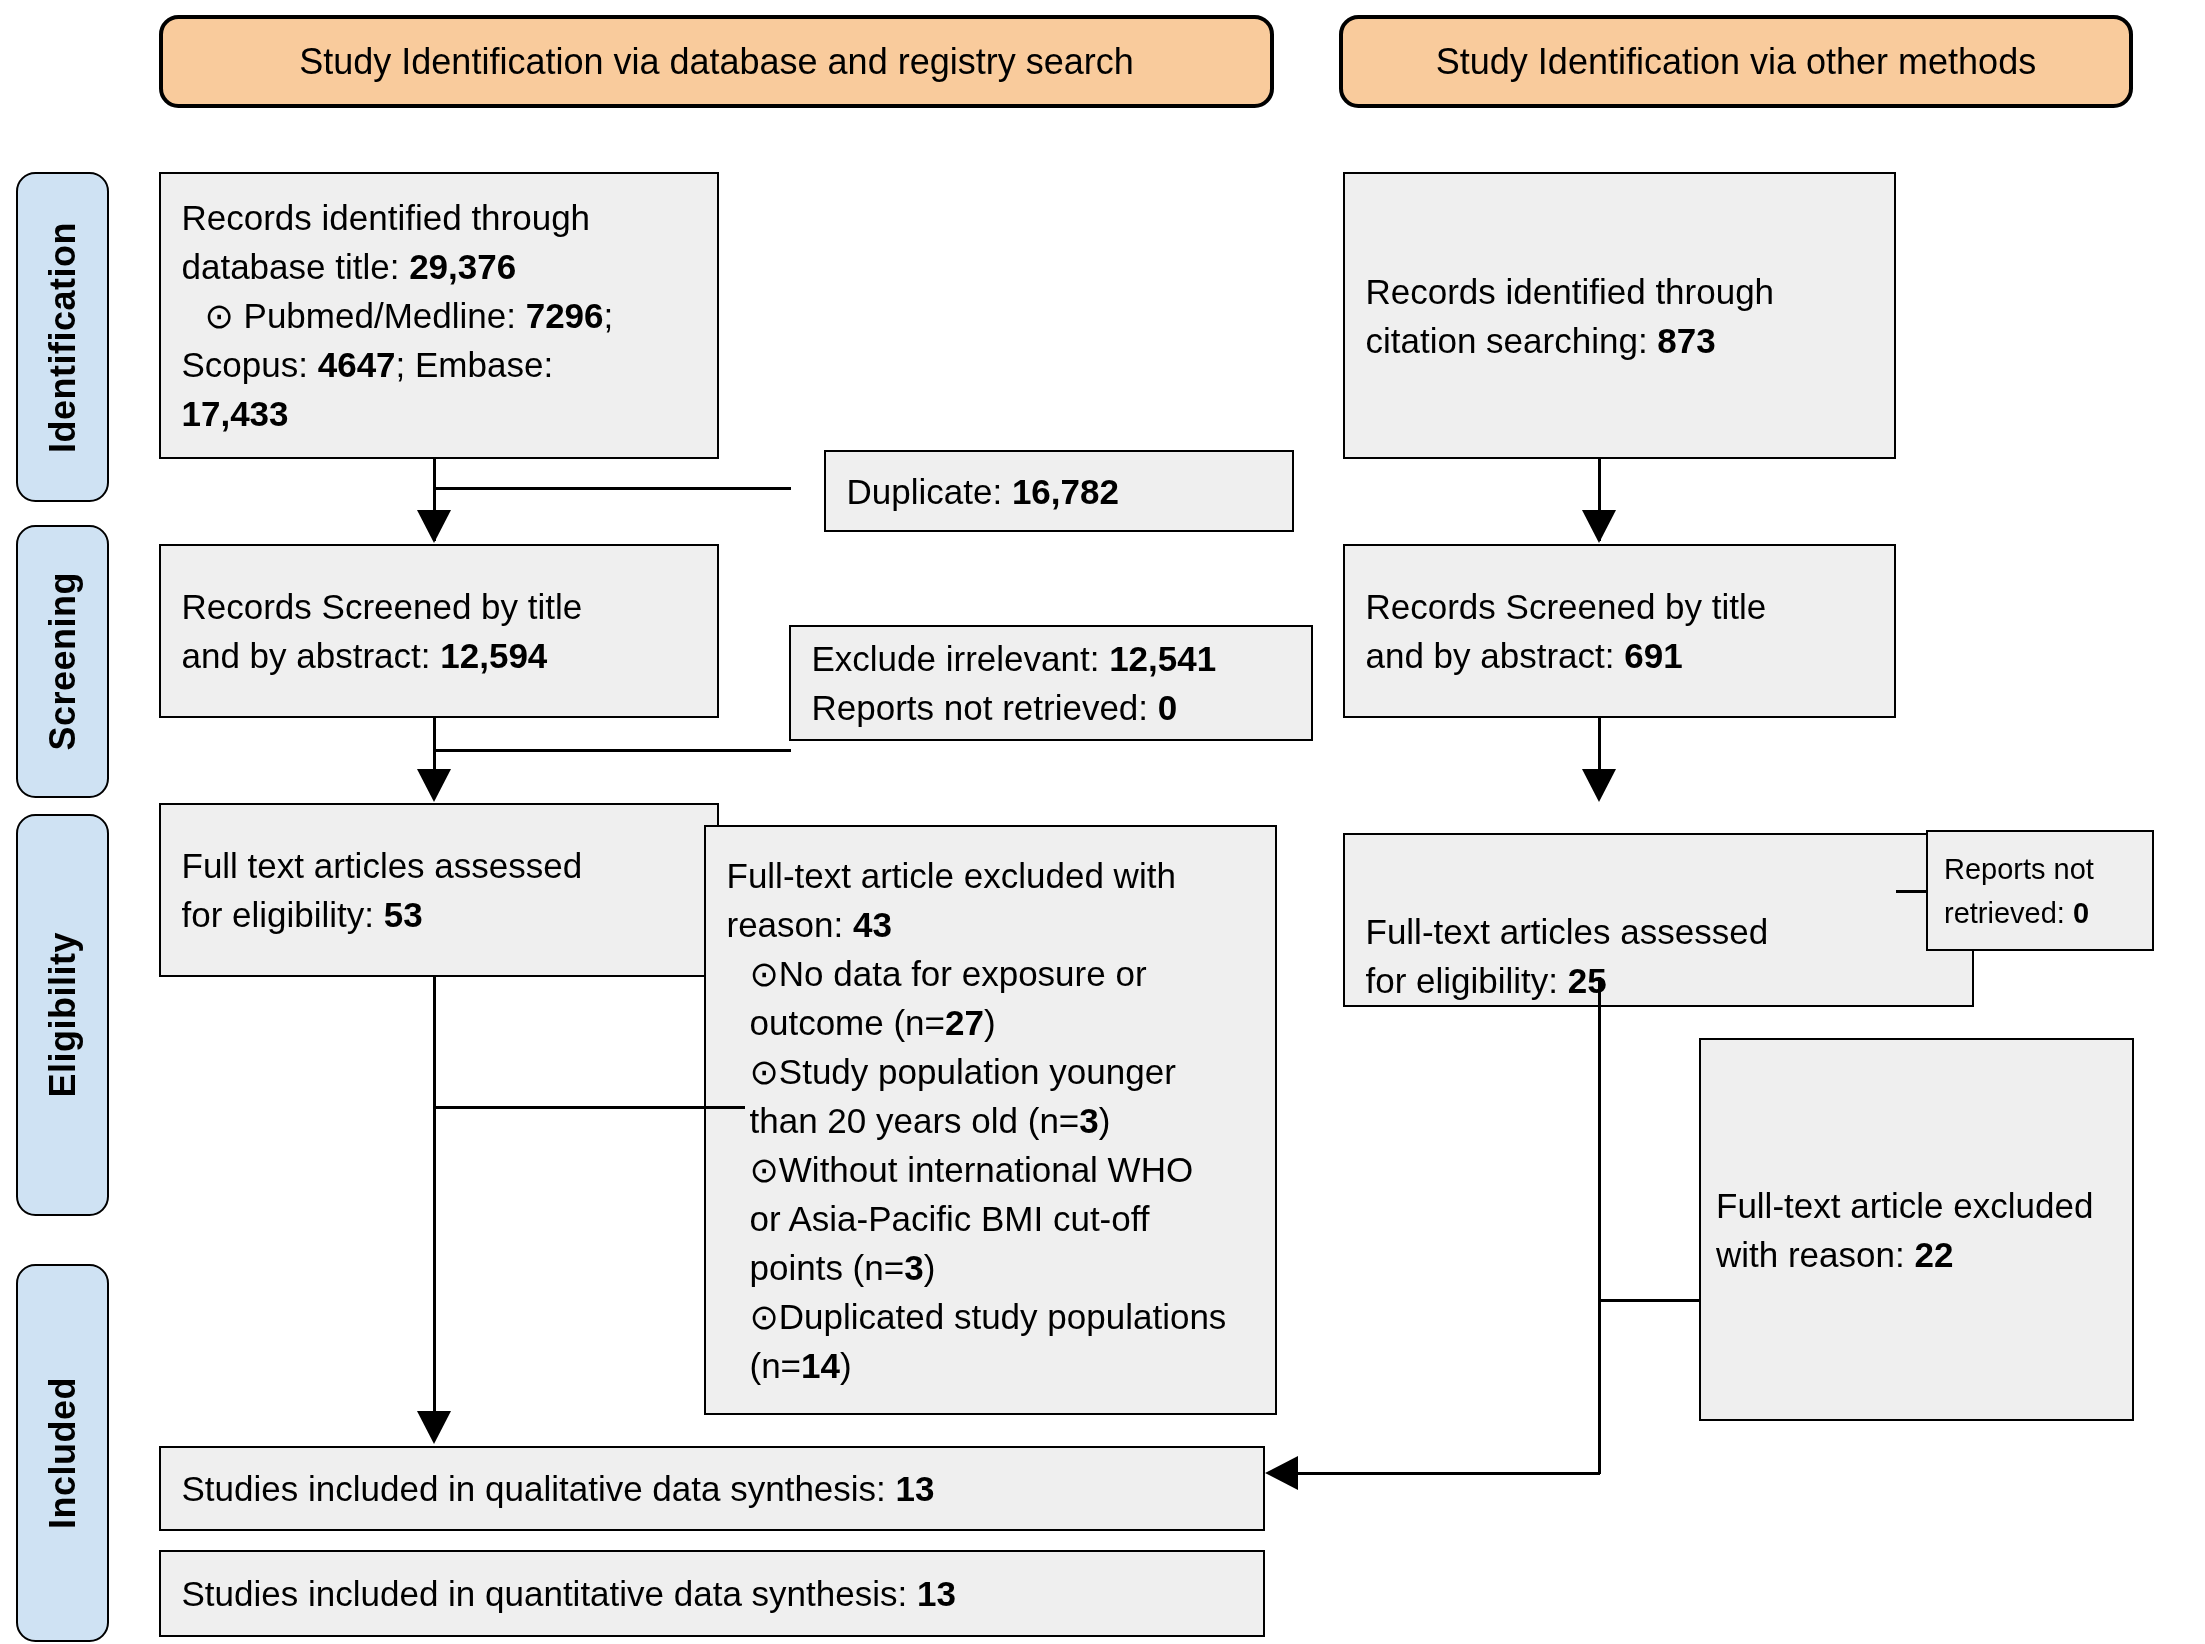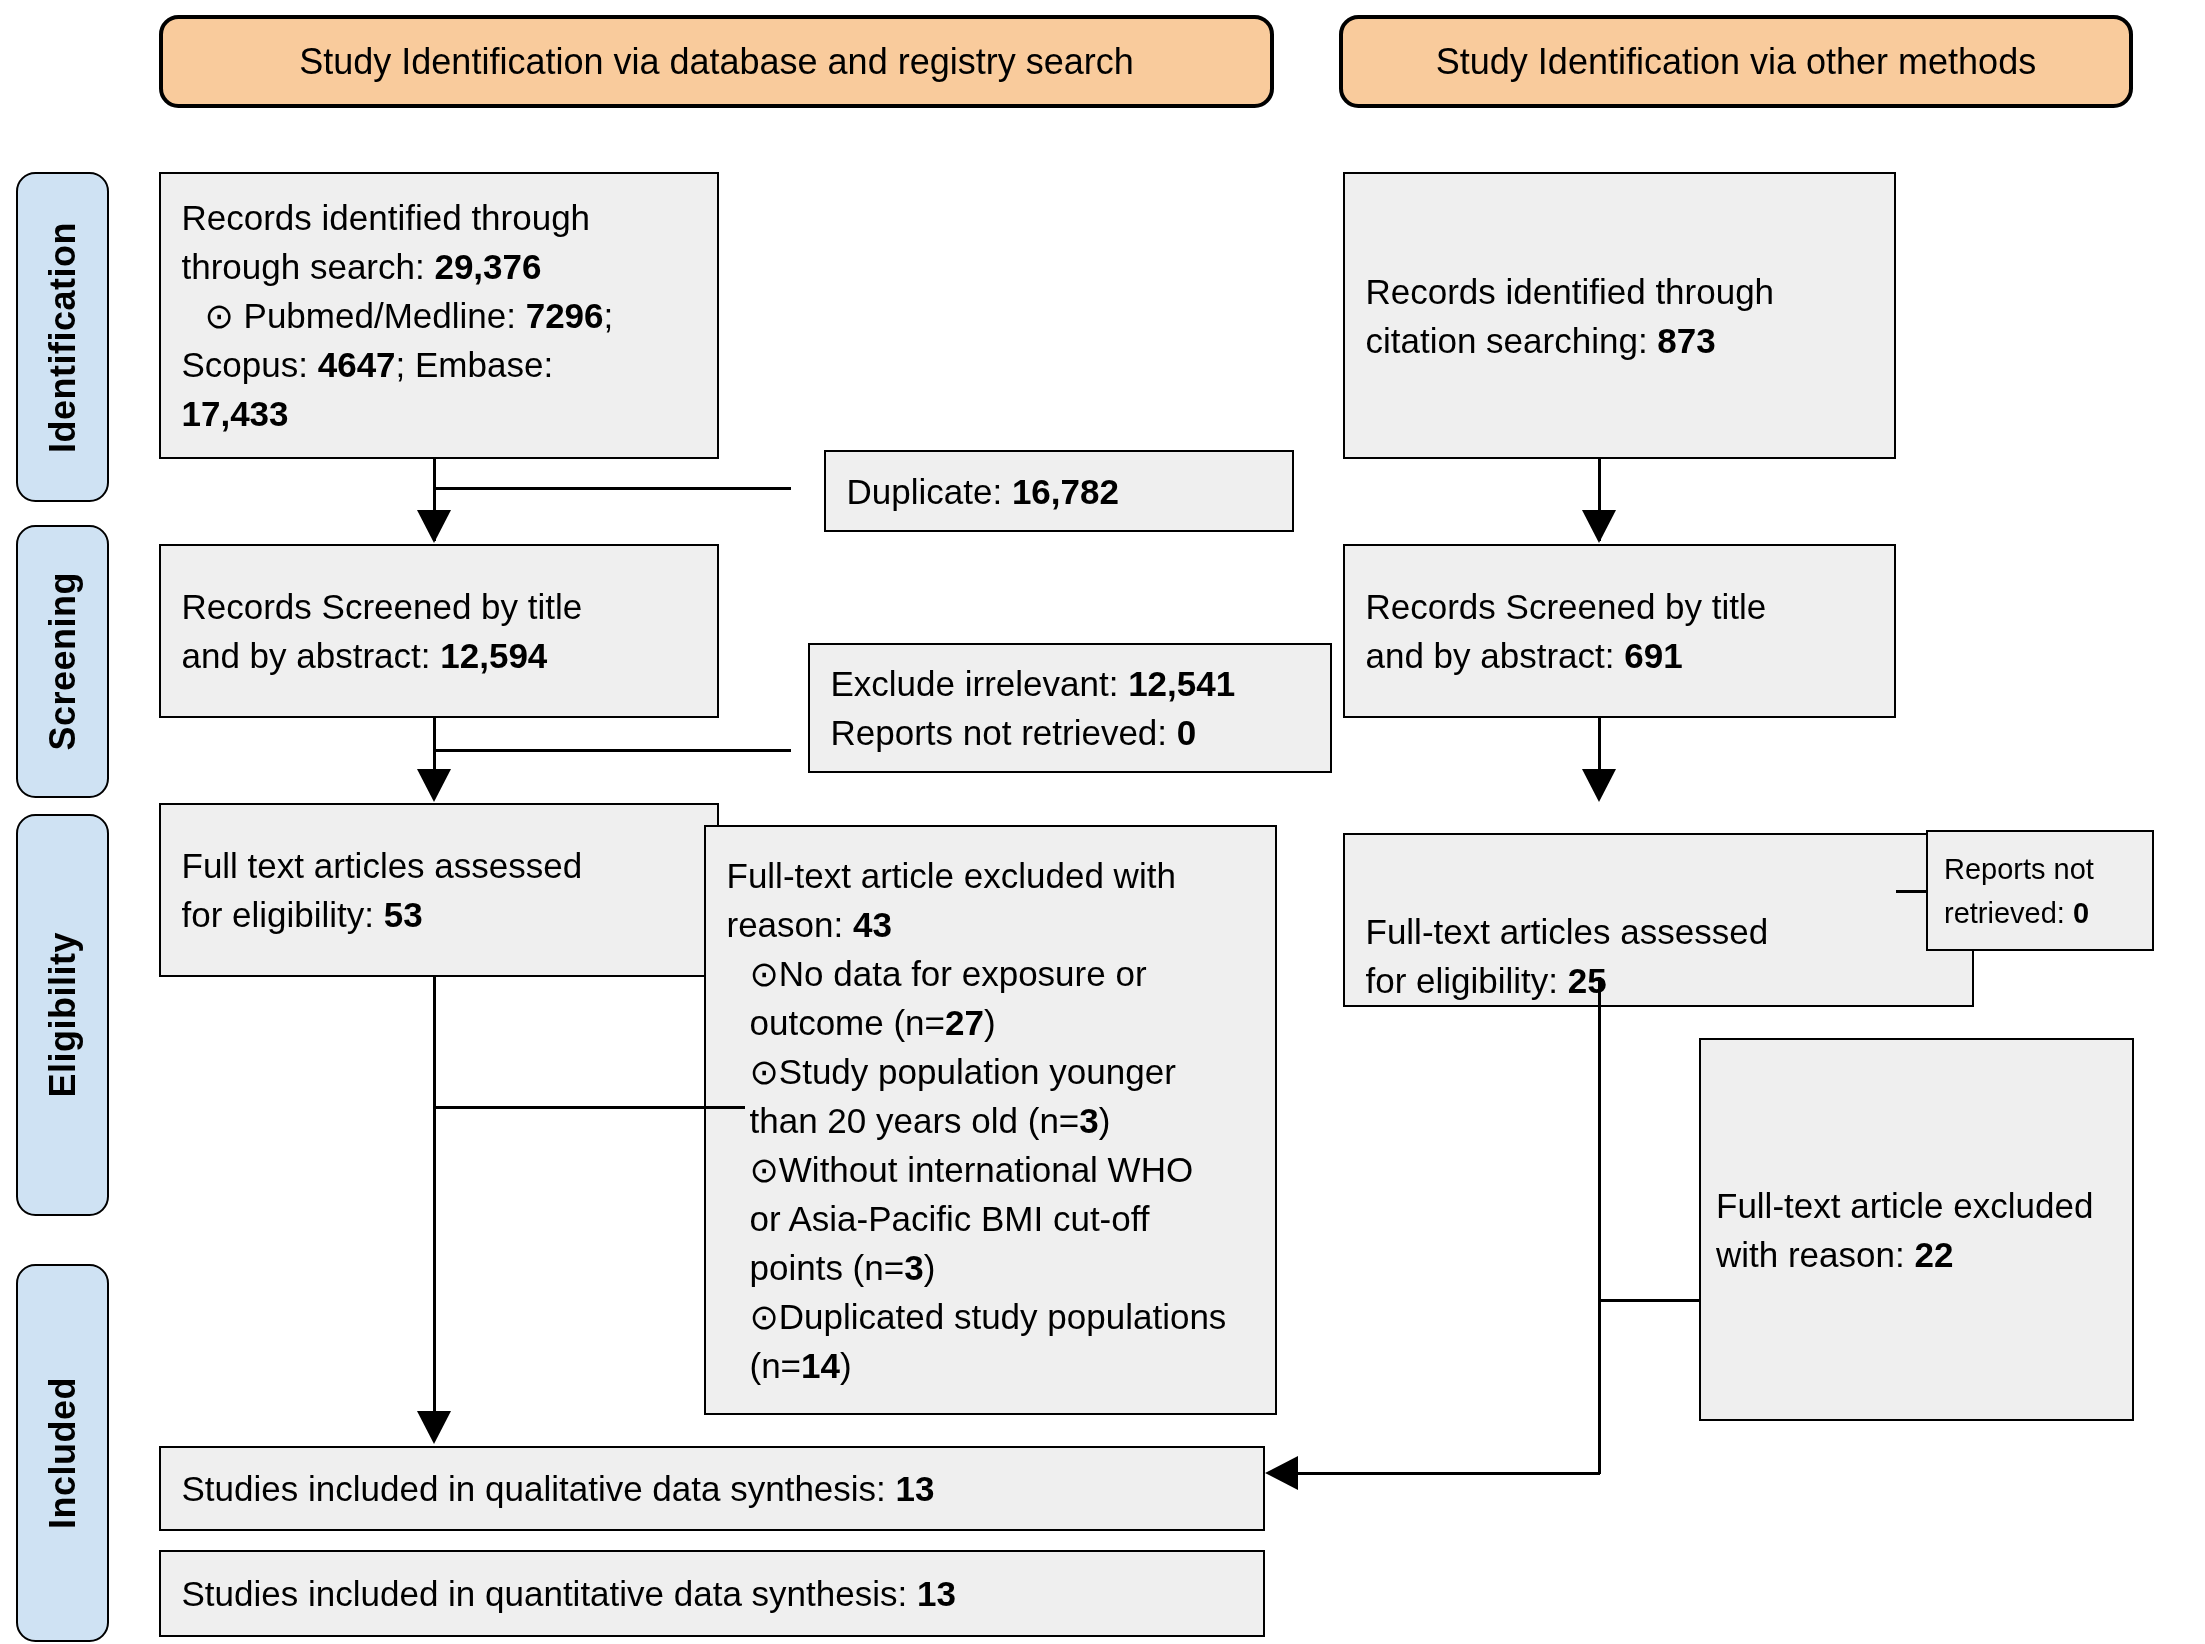--- a/index.html
+++ b/index.html
@@ -89,33 +89,33 @@
   </div>
   <div class="stage" style="left:16px;top:814px;width:93px;height:402px;">
     <span class="vtext">Eligibility</span>
   </div>
   <div class="stage" style="left:16px;top:1264px;width:93px;height:378px;">
     <span class="vtext">Included</span>
   </div>
 
   <div class="box" style="left:159px;top:172px;width:560px;height:287px;">
       <div class="line"><span>Records identified through</span></div>
-      <div class="line"><span>through search: </span><b>29,376</b></div>
+      <div class="line"><span>database title: </span><b>29,376</b></div>
       <div class="line indent"><span>⊙ </span><span>Pubmed/Medline: </span><b>7296</b><span>;</span></div>
       <div class="line"><span>Scopus: </span><b>4647</b><span>; Embase:</span></div>
       <div class="line"><b>17,433</b></div>
     </div>
   <div class="box" style="left:789px;top:450px;width:470px;height:82px;margin-left:35px;">
       <div class="line"><span>Duplicate: </span><b>16,782</b></div>
     </div>
   <div class="box" style="left:159px;top:544px;width:560px;height:174px;">
       <div class="line"><span>Records Screened by title</span></div>
       <div class="line"><span>and by abstract: </span><b>12,594</b></div>
     </div>
-  <div class="box" style="left:789px;top:643px;width:524px;height:130px;margin-left:19px;">
+  <div class="box" style="left:789px;top:625px;width:524px;height:116px;">
       <div class="line"><span>Exclude irrelevant: </span><b>12,541</b></div>
       <div class="line"><span>Reports not retrieved: </span><b>0</b></div>
     </div>
   <div class="box" style="left:159px;top:803px;width:560px;height:174px;">
       <div class="line"><span>Full text articles assessed</span></div>
       <div class="line"><span>for eligibility: </span><b>53</b></div>
     </div>
   <div class="box" style="left:704px;top:825px;width:573px;height:590px;">
       <div class="line"><span>Full-text article excluded with</span></div>
       <div class="line"><span>reason: </span><b>43</b></div>

